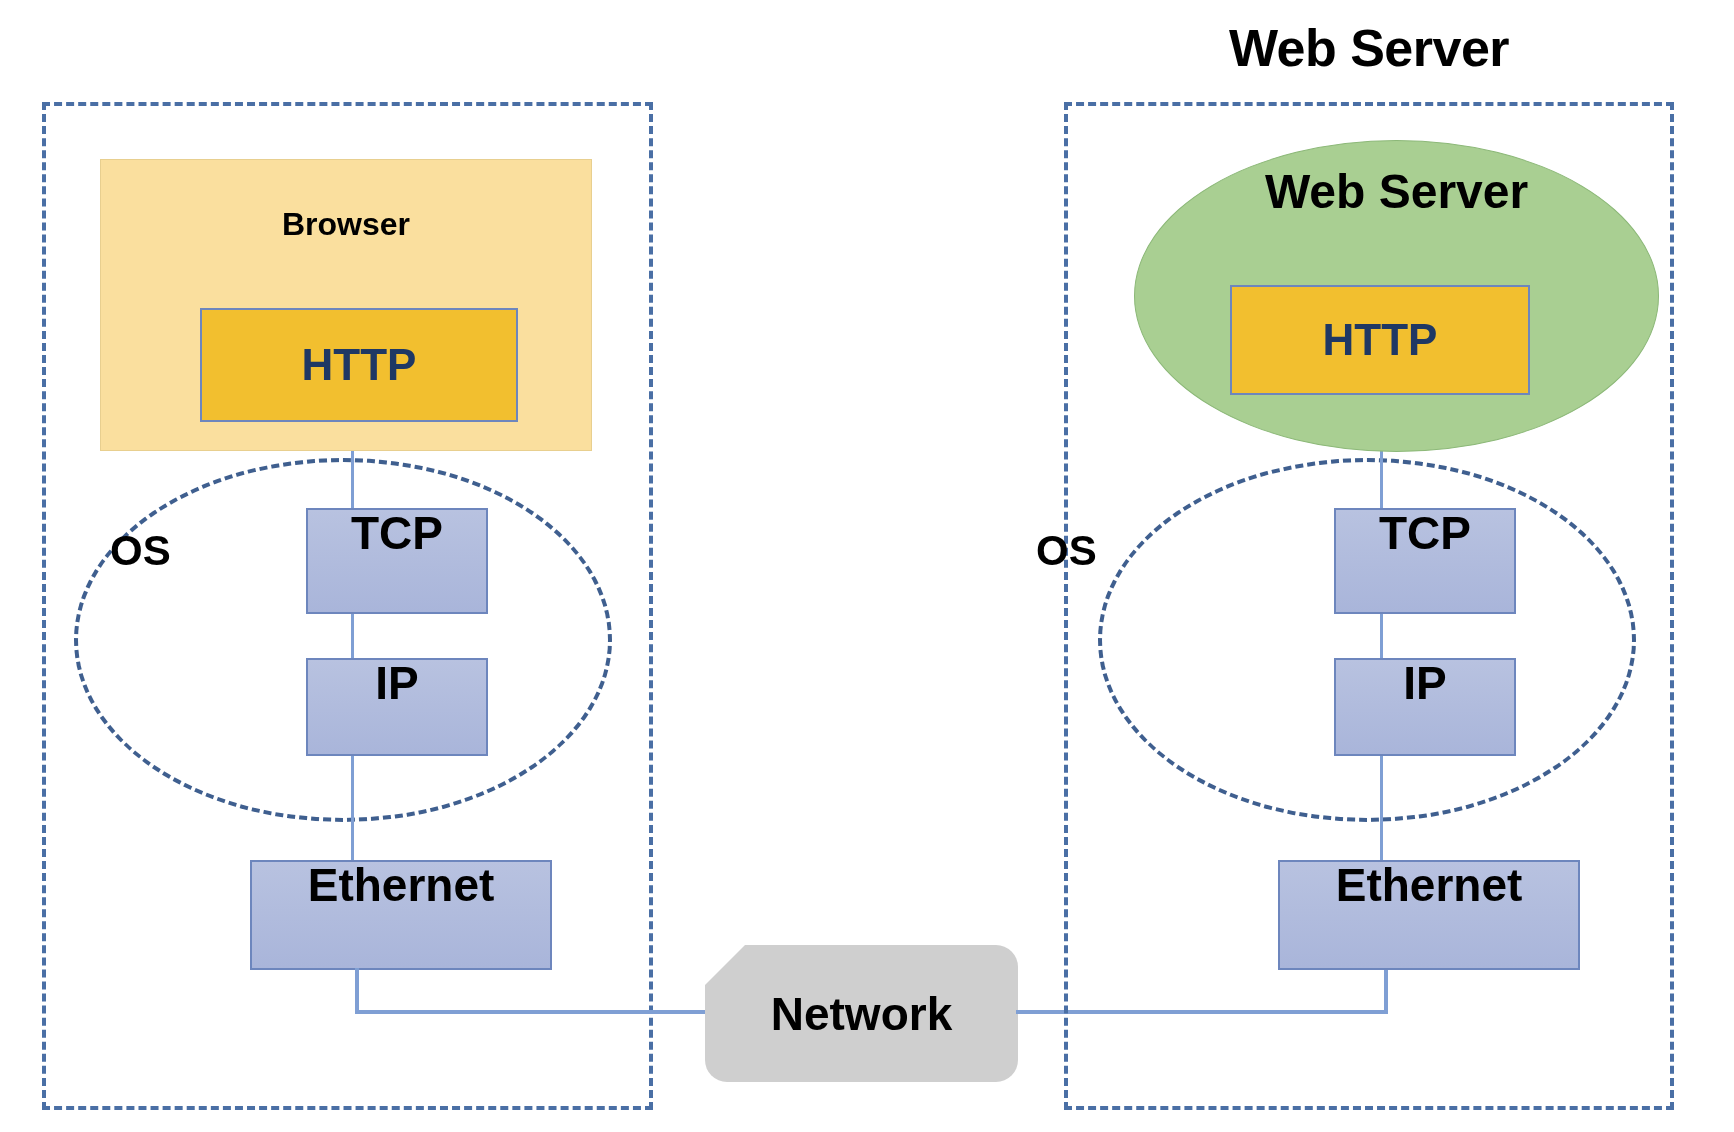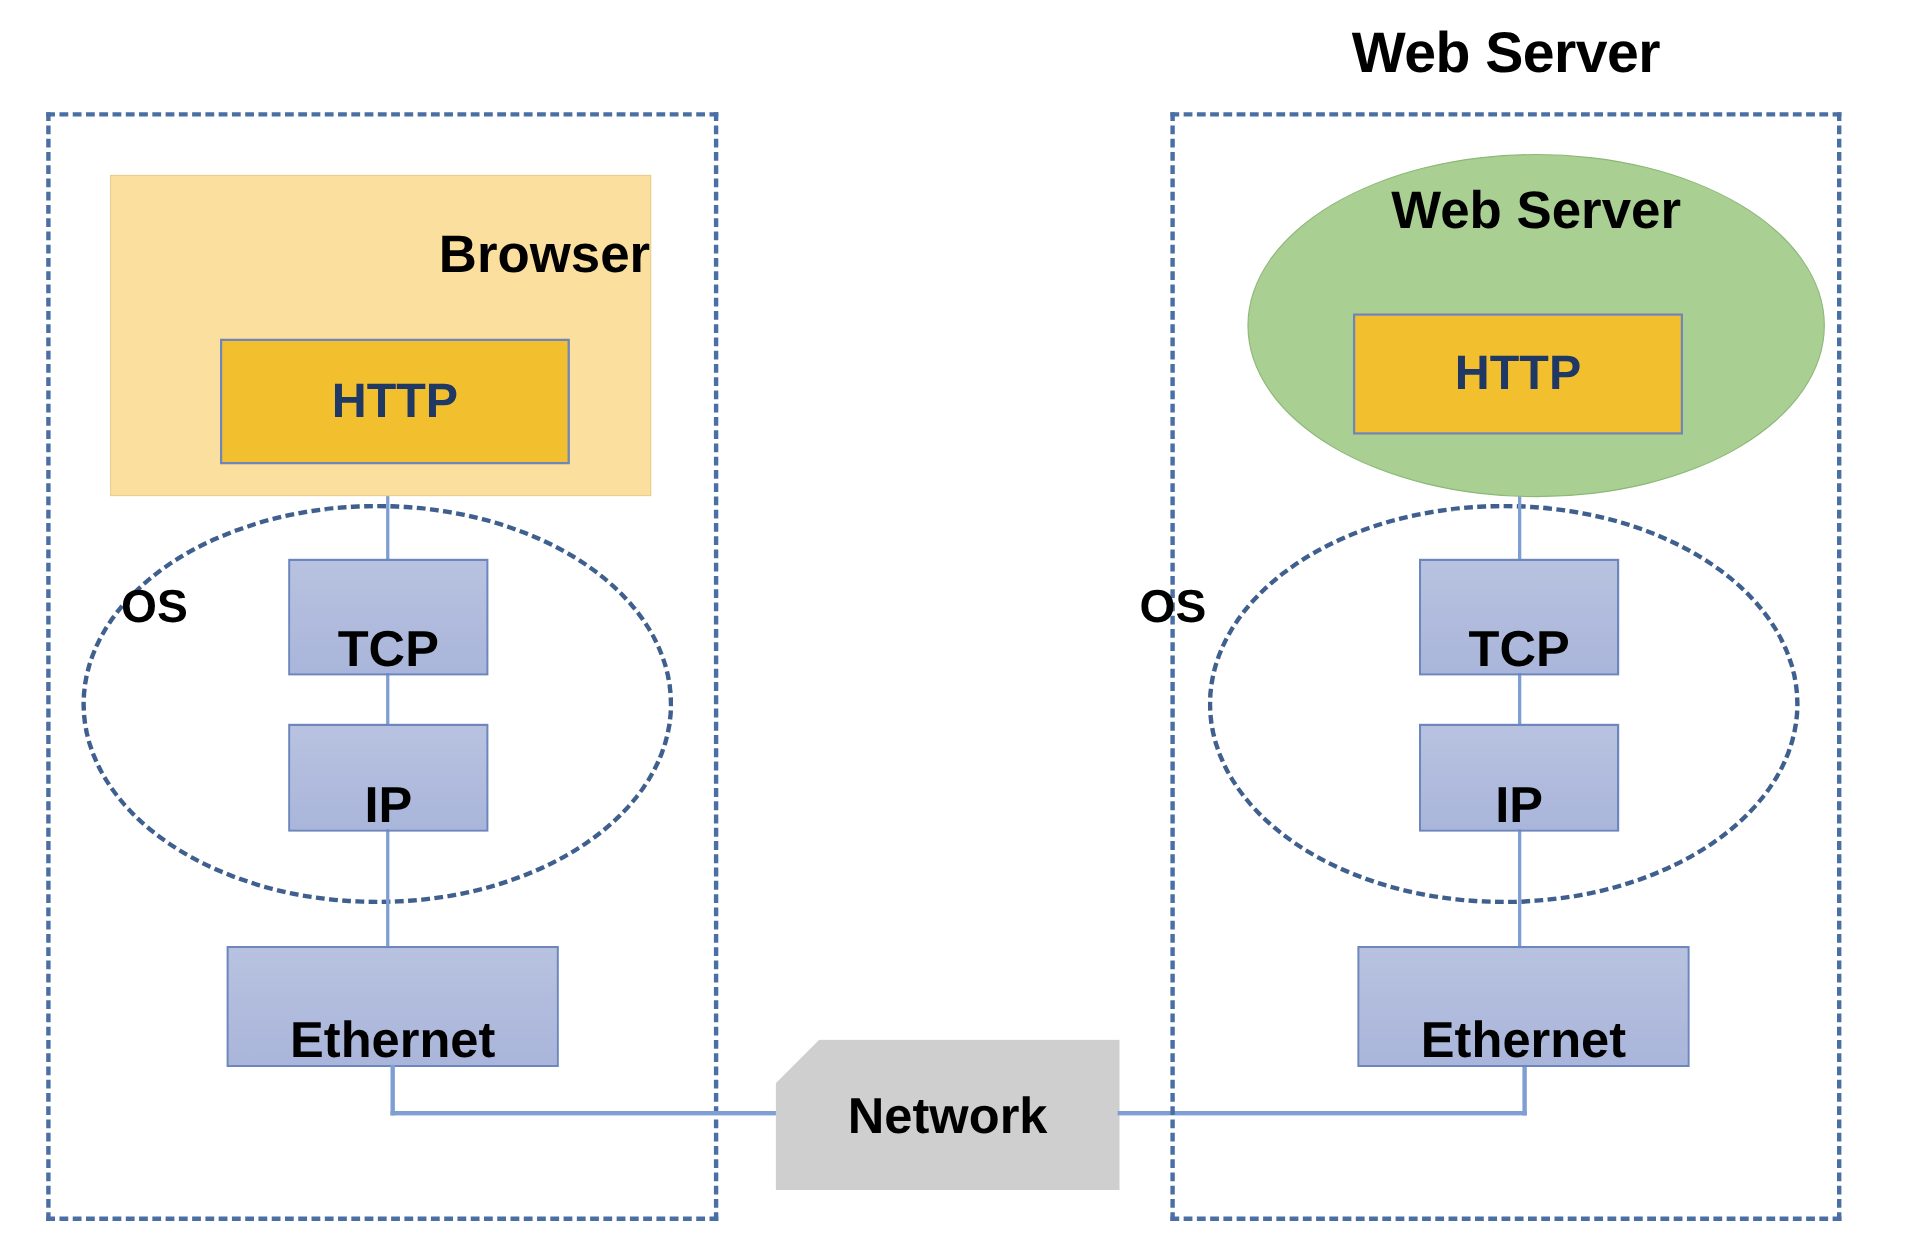--- a/index.html
+++ b/index.html
@@ -40,23 +40,23 @@
   
   .browser-box {
     background: #fadf9e;
     border: 1px solid #e8cf8f;
     box-sizing: border-box;
   }
   .browser-label {
     position: absolute;
     left: 0; right: 0;
     top: 48px;
-    text-align: right;
-    font-weight: bold;
-    font-size: 48px;
+    text-align: center;
+    font-weight: bold;
+    font-size: 32px;
     color: #000000;
     line-height: 1;
   }
 
   .server-ellipse {
     background: #a9cf92;
     border: 1px solid #8cb878;
     border-radius: 50%;
     box-sizing: border-box;
   }
@@ -86,22 +86,23 @@
     color: #1f3864;
     line-height: 1;
   }
 
   
   .stack-box {
     background: linear-gradient(to bottom, #b8c2e0 0%, #a9b5da 100%);
     border: 2px solid #6d86bd;
     box-sizing: border-box;
     display: flex;
-    align-items: flex-end;
+    align-items: flex-start;
     justify-content: center;
+    margin-left: 44px;
   }
   .stack-label {
     font-weight: bold;
     font-size: 46px;
     color: #000000;
     line-height: 1;
     white-space: nowrap;
   }
 
   
@@ -179,21 +180,21 @@
     <span class="stack-label">IP</span>
   </div>
 
   <div class="abs stack-box" style="left:206px; top:860px; width:302px; height:110px;">
     <span class="stack-label">Ethernet</span>
   </div>
 
   <div class="abs vline" style="left:355px; top:968px; height:46px; width:4px;"></div>
   <div class="abs hline" style="left:355px; top:1010px; width:353px;"></div>
 
-  <div class="abs network-shape" style="left:705px; top:945px; width:313px; height:137px;">
+  <div class="abs network-shape" style="left:705px; top:945px; width:313px; height:137px;border-radius:22px;">
     <div class="network-label">Network</div>
   </div>
 
   <div class="abs hline" style="left:1016px; top:1010px; width:372px;"></div>
   <div class="abs vline" style="left:1384px; top:968px; height:46px; width:4px;"></div>
 
   <div class="abs panel-title" style="left:1064px; top:22px; width:610px;">Web Server</div>
 
   <div class="abs host-box" style="left:1064px; top:102px; width:610px; height:1008px;"></div>
 

